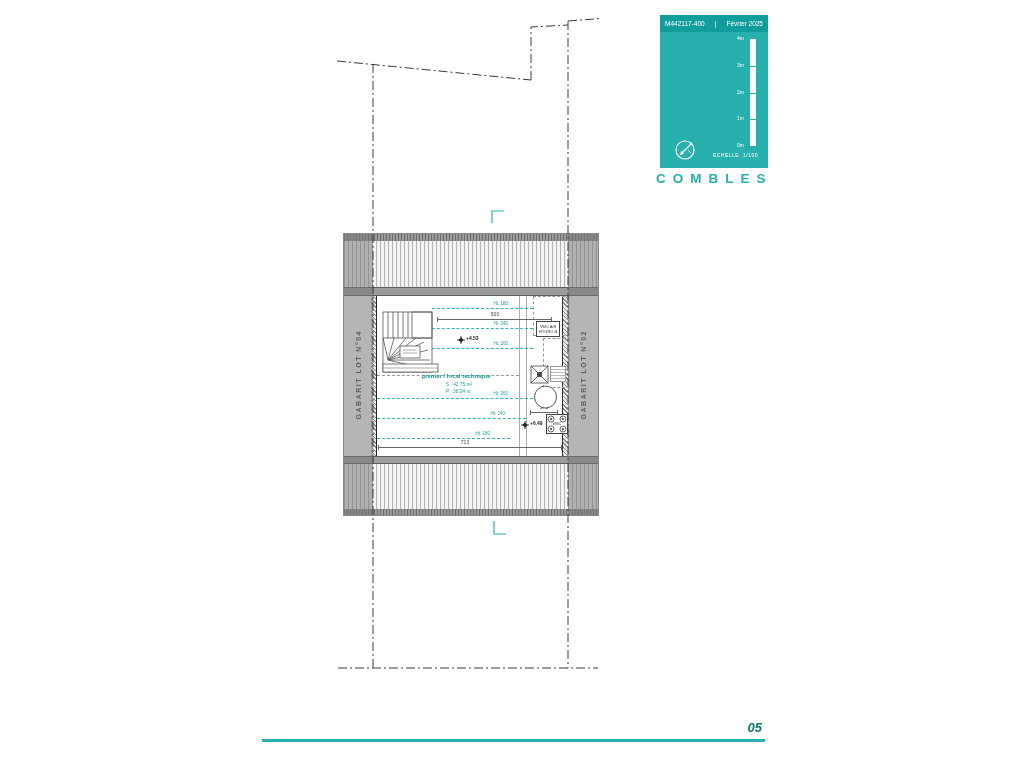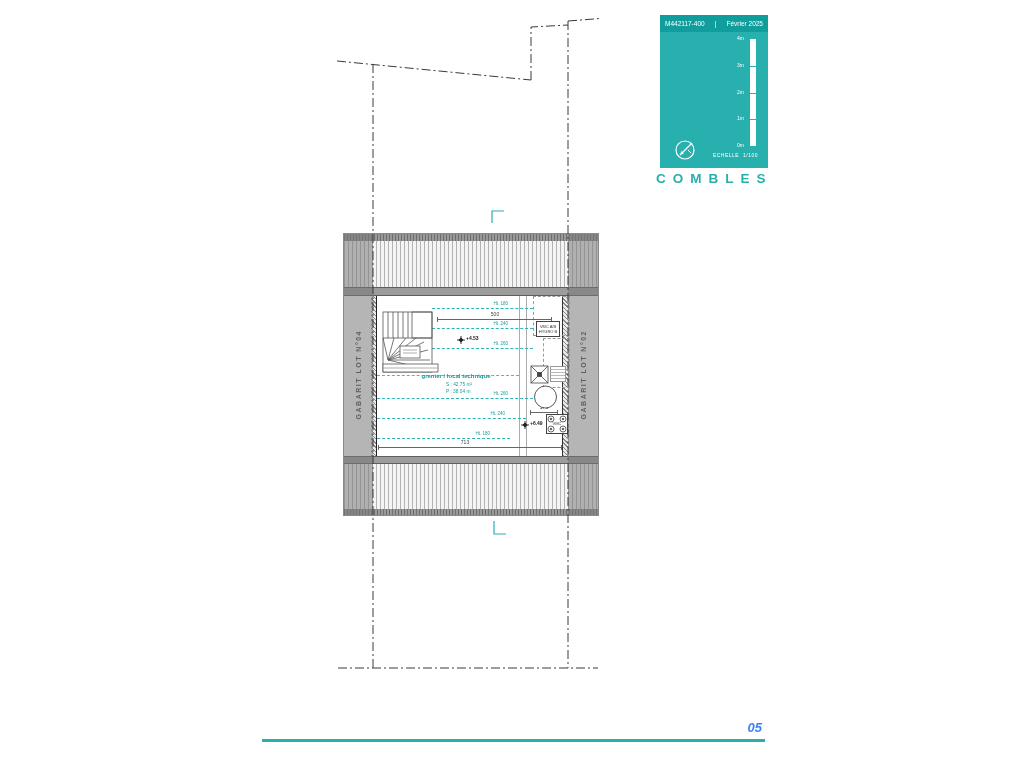--- a/index.html
+++ b/index.html
@@ -25,21 +25,21 @@
   .dimtext{font-size:5px;color:#444;text-align:center;line-height:1;}
   .micro{font-size:4px;color:#333;line-height:1.15;text-align:center;}
   .lvl{font-size:5px;color:#222;font-weight:bold;line-height:1;}
   
   #tb{background:#28b0af;}
   #tb-header{background:#129d9d;color:#fff;font-size:6.5px;display:flex;align-items:center;
              justify-content:space-between;padding:0 5px;box-sizing:border-box;}
   .tb-white{color:#fff;}
   .tick-label{position:absolute;color:#fff;font-size:5px;line-height:1;right:24px;text-align:right;width:20px;}
   #sheet-title{color:#28b0af;font-size:13.5px;font-weight:600;letter-spacing:7px;text-align:center;}
-  #page-num{color:#3b82f6;font-size:13px;font-weight:bold;font-style:italic;text-align:right;}
+  #page-num{color:#0f766e;font-size:13px;font-weight:bold;font-style:italic;text-align:right;}
   .roomname{font-size:6px;color:#1f9d9d;font-weight:bold;text-align:center;line-height:1;}
   .roomdet{font-size:4.8px;color:#1f9d9d;line-height:1;}
   .boxed{border:1px solid #444;background:#fff;box-sizing:border-box;}
   .dashedbox{border:1px dashed #999;box-sizing:border-box;}
   .striped{background:repeating-linear-gradient(0deg,#fff 0 2px,#bbb 2px 3px);border:1px solid #999;box-sizing:border-box;}
 </style>
 </head>
 <body>
 
 <div id="sheet">

